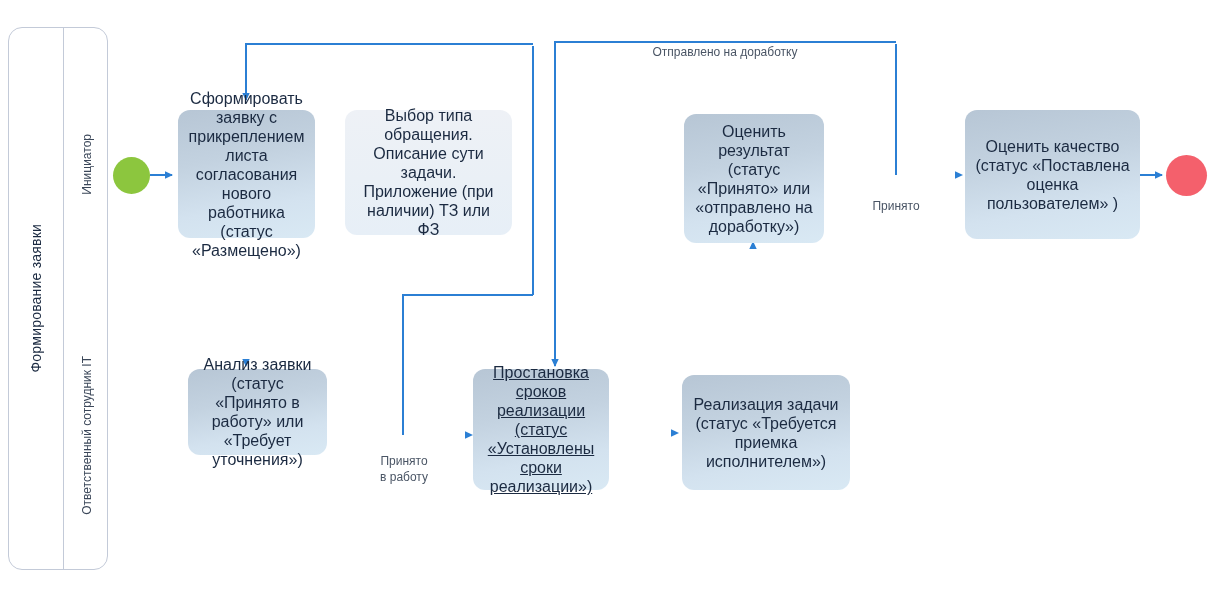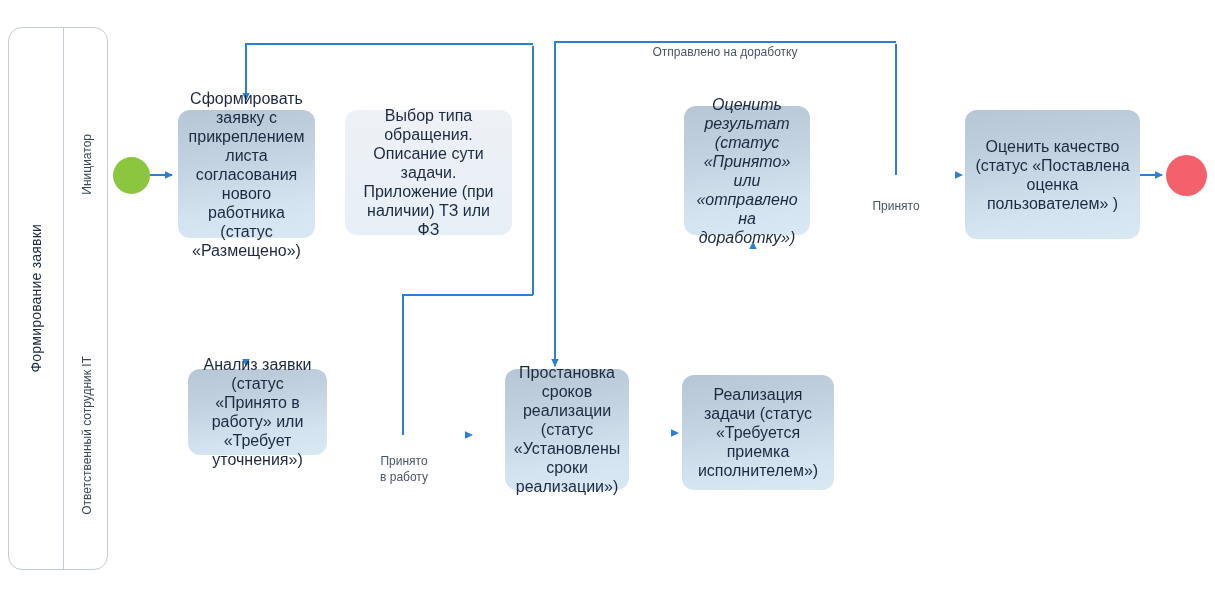--- a/index.html
+++ b/index.html
@@ -185,37 +185,37 @@
   <div class="circle" style="left:1166px; top:155px; width:41px; height:41px; background:#F4606C;"></div>
 
   <div class="node" style="left:178px; top:110px; width:137px; height:128px;">
     <span class="txt">Сформировать заявку с прикреплением листа согласования нового работника (статус «Размещено»)</span>
   </div>
 
   <div class="node note" style="left:345px; top:110px; width:167px; height:125px;">
     <span class="txt">Выбор типа обращения. Описание сути задачи. Приложение (при наличии) ТЗ или ФЗ</span>
   </div>
 
-  <div class="node" style="left:684px; top:106px; width:126px; height:129px;font-style:italic;">
+  <div class="node" style="left:684px; top:114px; width:140px; height:129px;">
     <span class="txt">Оценить результат (статус «Принято» или «отправлено на доработку»)</span>
   </div>
 
   <div class="node" style="left:965px; top:110px; width:175px; height:129px;">
     <span class="txt">Оценить качество (статус «Поставлена оценка пользователем» )</span>
   </div>
 
   <div class="node" style="left:188px; top:369px; width:139px; height:86px;">
     <span class="txt">Анализ заявки (статус «Принято в работу» или «Требует уточнения»)</span>
   </div>
 
-  <div class="node" style="left:505px; top:369px; width:124px; height:121px;">
+  <div class="node" style="left:473px; top:369px; width:136px; height:121px;text-decoration:underline;">
     <span class="txt">Простановка сроков реализации (статус «Установлены сроки реализации»)</span>
   </div>
 
-  <div class="node" style="left:682px; top:375px; width:152px; height:115px;align-items:center;">
+  <div class="node" style="left:682px; top:375px; width:168px; height:115px;align-items:center;">
     <span class="txt">Реализация задачи (статус «Требуется приемка исполнителем»)</span>
   </div>
 
   <div class="edge-label" style="left:630px; top:28px; width:190px;">
     <span>Отправлено на доработку</span>
   </div>
 
   <div class="edge-label" style="left:363px; top:437px; width:82px;">
     <span>Принято
 в работу</span>

